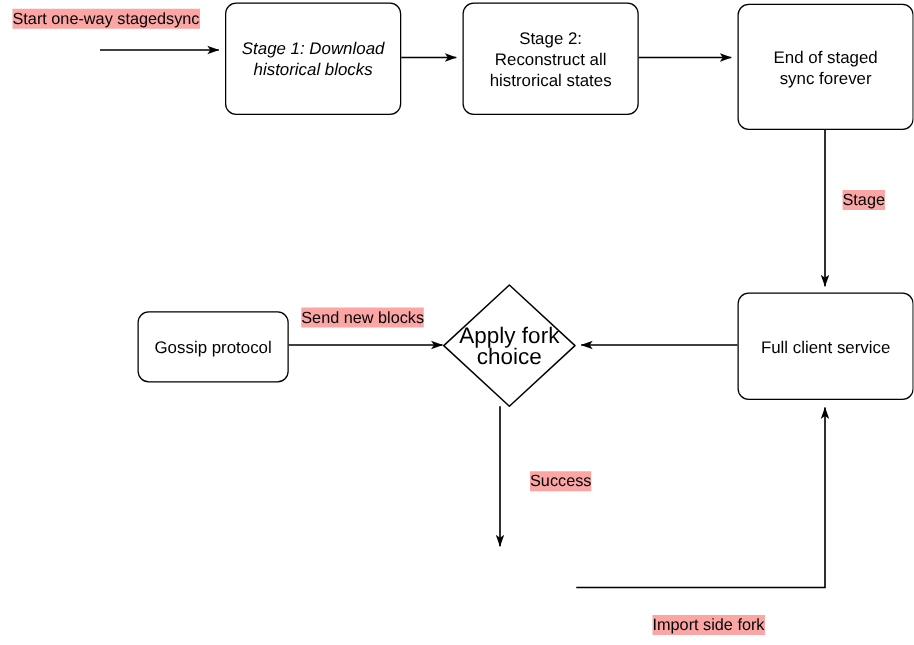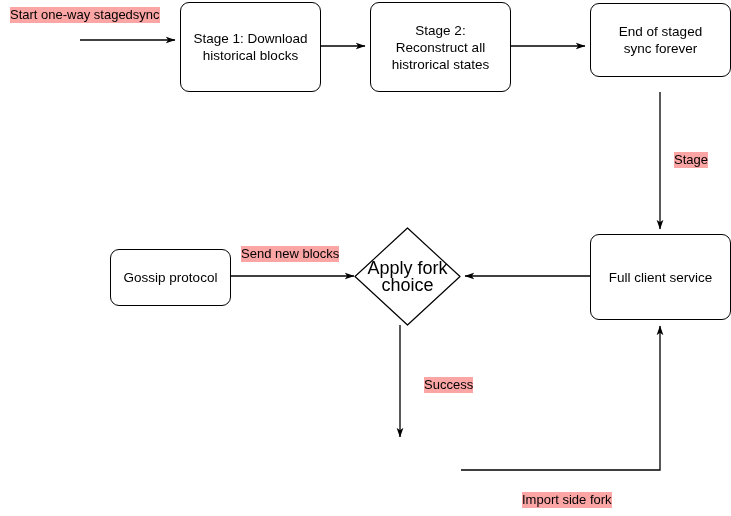--- a/index.html
+++ b/index.html
@@ -113,29 +113,29 @@
 
     <g>
       <path d="M400,325 L400,437" fill="none" stroke="#000000" stroke-width="1.3" marker-end="url(#arrowhead)"></path>
     </g>
 
     <g>
       <path d="M461,470 L660,470 L660,326" fill="none" stroke="#000000" stroke-width="1.3" marker-end="url(#arrowhead)"></path>
     </g>
   </svg>
 
-  <div class="node" style="left:180px; top:2px; width:141px; height:90px;">
+  <div class="node" style="left:180px; top:2px; width:141px; height:90px;font-style:italic;">
     <span class="node-text"><span>Stage 1: Download</span><br><span>historical blocks</span></span>
   </div>
 
   <div class="node" style="left:370px; top:2px; width:141px; height:90px;justify-content:flex-end;">
     <span class="node-text"><span>Stage 2:</span><br><span>Reconstruct all</span><br><span>histrorical states</span></span>
   </div>
 
-  <div class="node" style="left:590px; top:3px; width:141px; height:74px;">
+  <div class="node" style="left:590px; top:3px; width:141px; height:101px;">
     <span class="node-text"><span>End of staged</span><br><span>sync forever</span></span>
   </div>
 
   <div class="node" style="left:590px; top:234px; width:141px; height:86px;">
     <span class="node-text">Full client service</span>
   </div>
 
   <div class="node" style="left:110px; top:249px; width:121px; height:57px;">
     <span class="node-text">Gossip protocol</span>
   </div>

